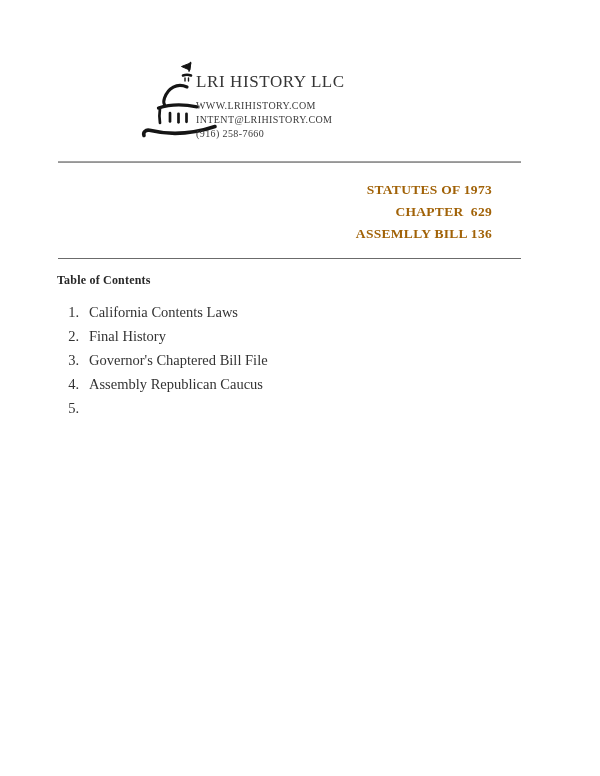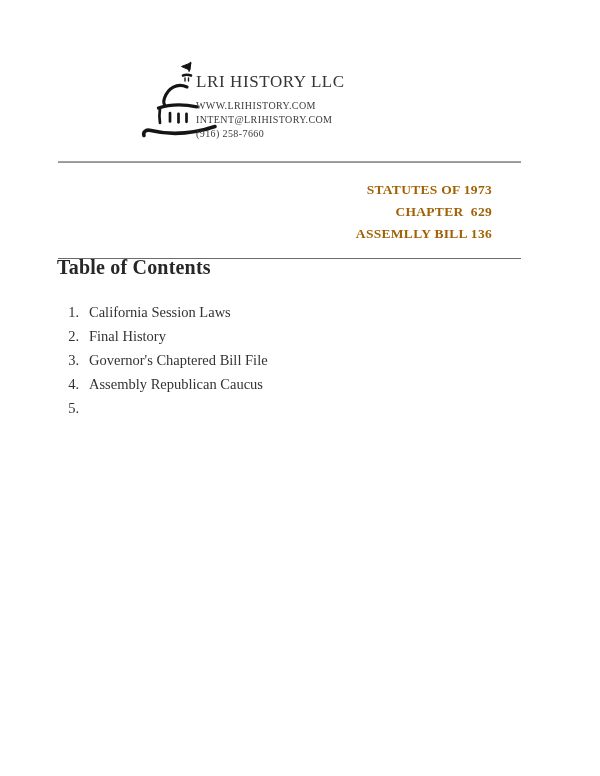--- a/index.html
+++ b/index.html
@@ -76,22 +76,22 @@
     line-height: 22px;
     letter-spacing: 0.3px;
     color: #a16207;
     white-space: pre;
   }
 
   
   .toc-title {
     position: absolute;
     left: 57px;
-    top: 256px;
-    font-size: 20px;
+    top: 273px;
+    font-size: 12px;
     font-weight: bold;
     letter-spacing: 0.2px;
     color: #272727;
   }
   .toc-list {
     position: absolute;
     left: 60px;
     top: 304px;
     list-style: none;
   }
@@ -156,21 +156,21 @@
     <div class="case-line">ASSEMLLY BILL 136</div>
   </div>
 
   <div class="rule rule-bottom"></div>
 
   <div class="toc-title">Table of Contents</div>
 
   <ol class="toc-list">
     <li class="toc-item">
       <span class="toc-num">1.</span>
-      <span class="toc-label">California Session Laws</span>
+      <span class="toc-label">California Contents Laws</span>
     </li>
     <li class="toc-item">
       <span class="toc-num">2.</span>
       <span class="toc-label">Final History</span>
     </li>
     <li class="toc-item">
       <span class="toc-num">3.</span>
       <span class="toc-label">Governor's Chaptered Bill File</span>
     </li>
     <li class="toc-item">

